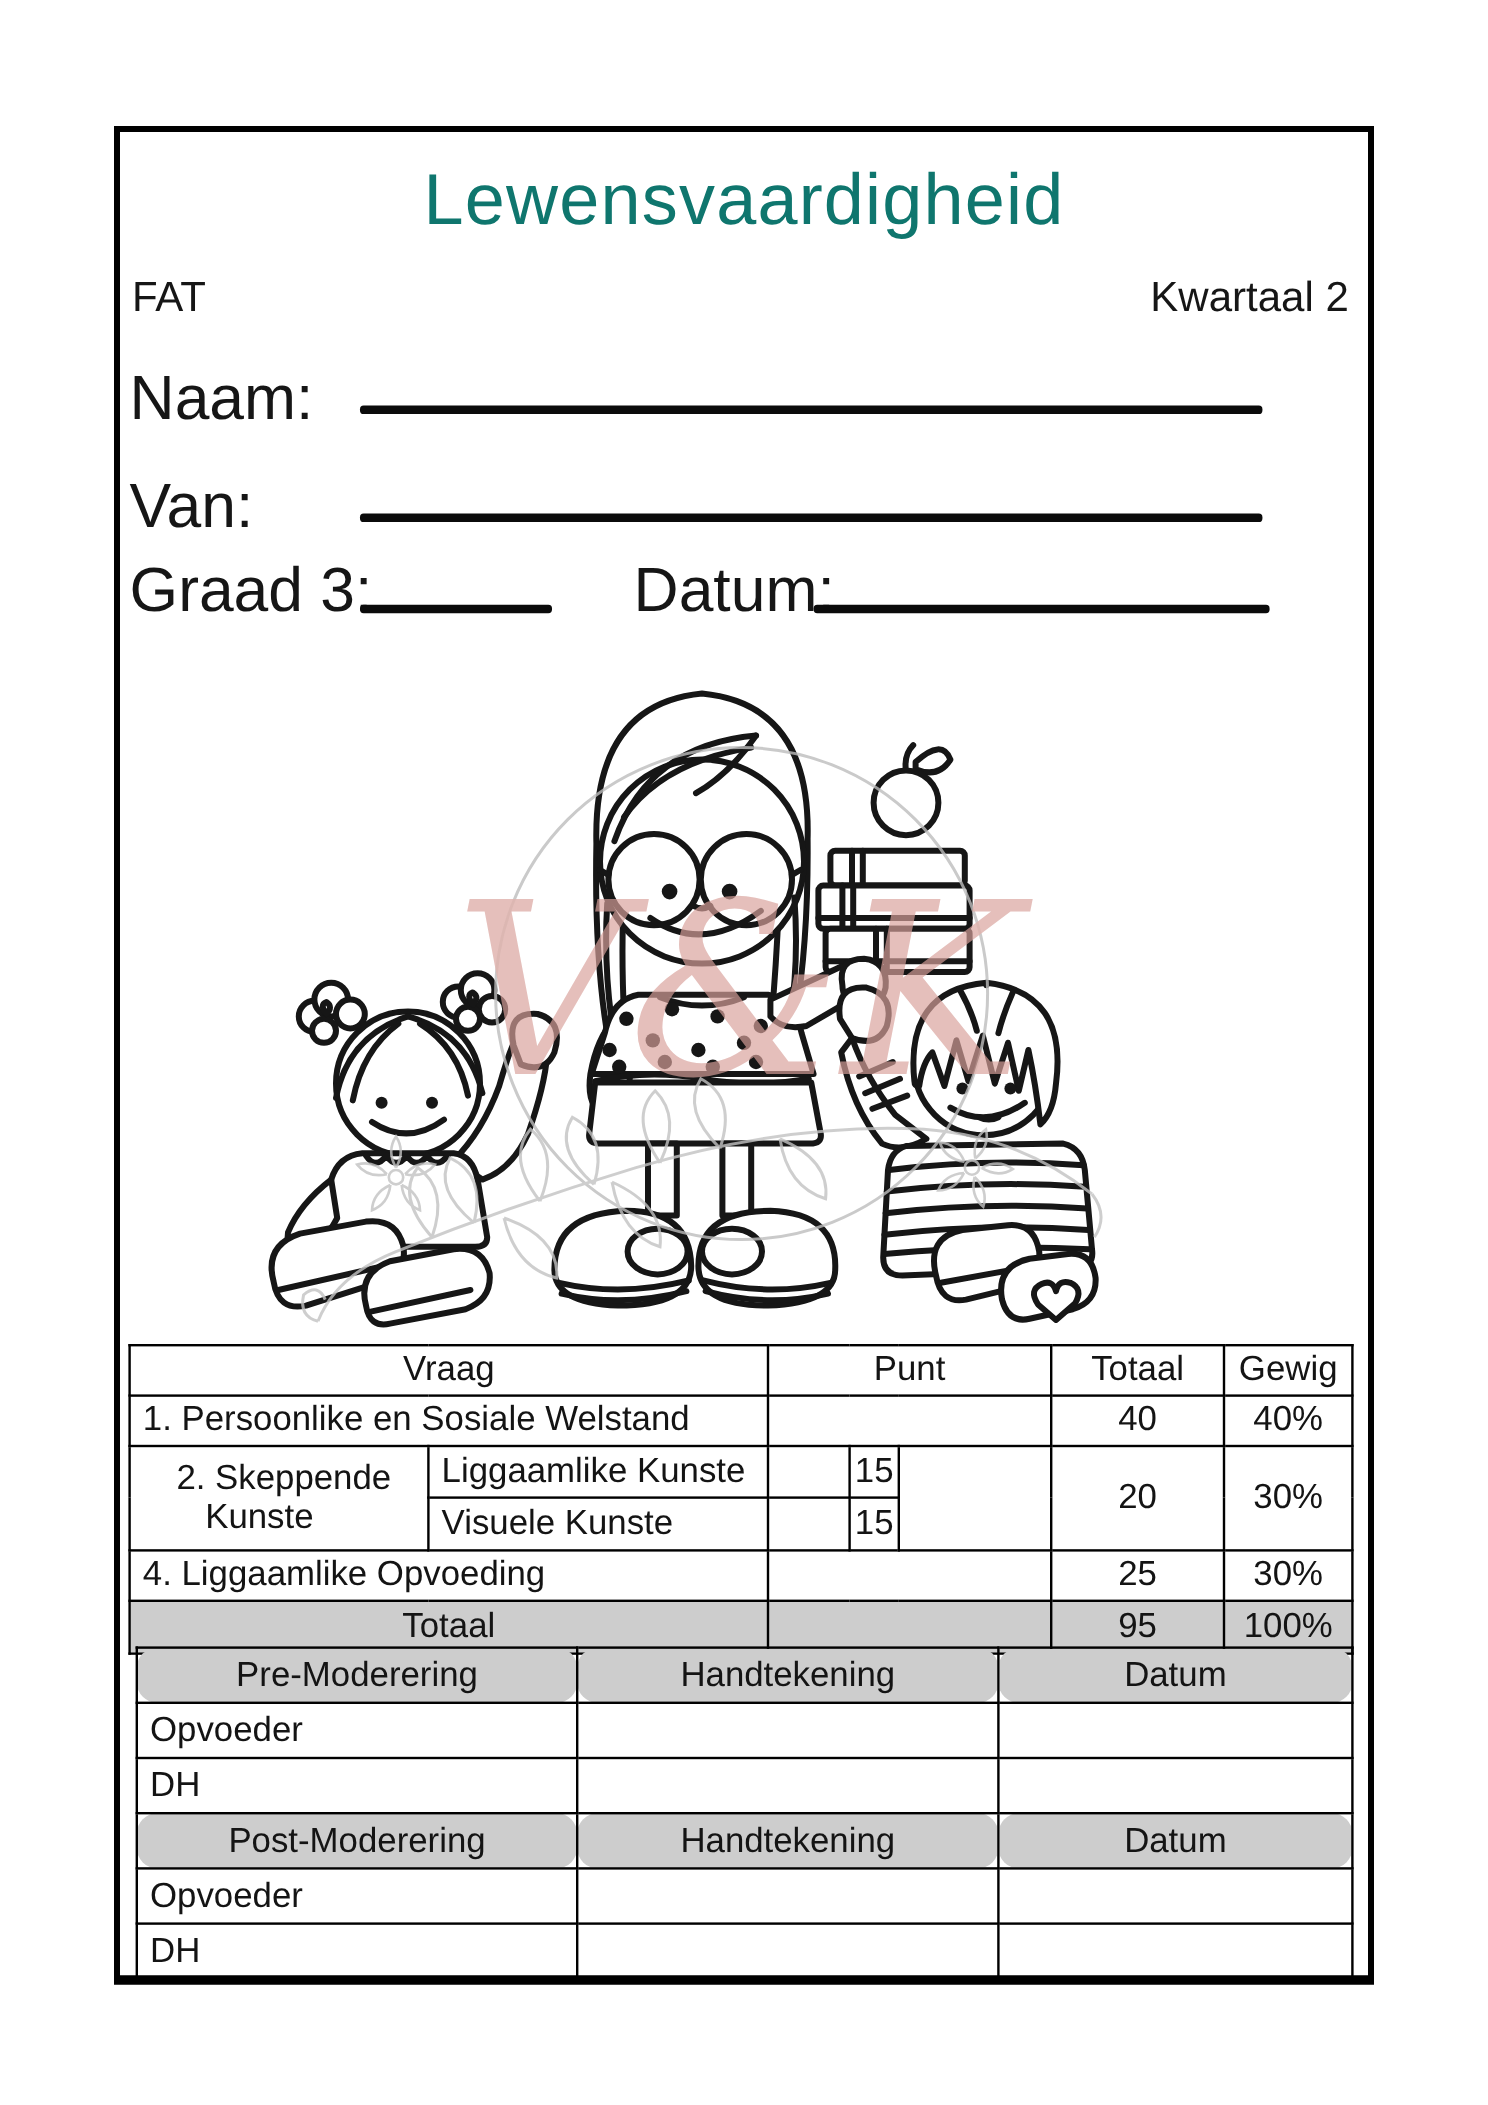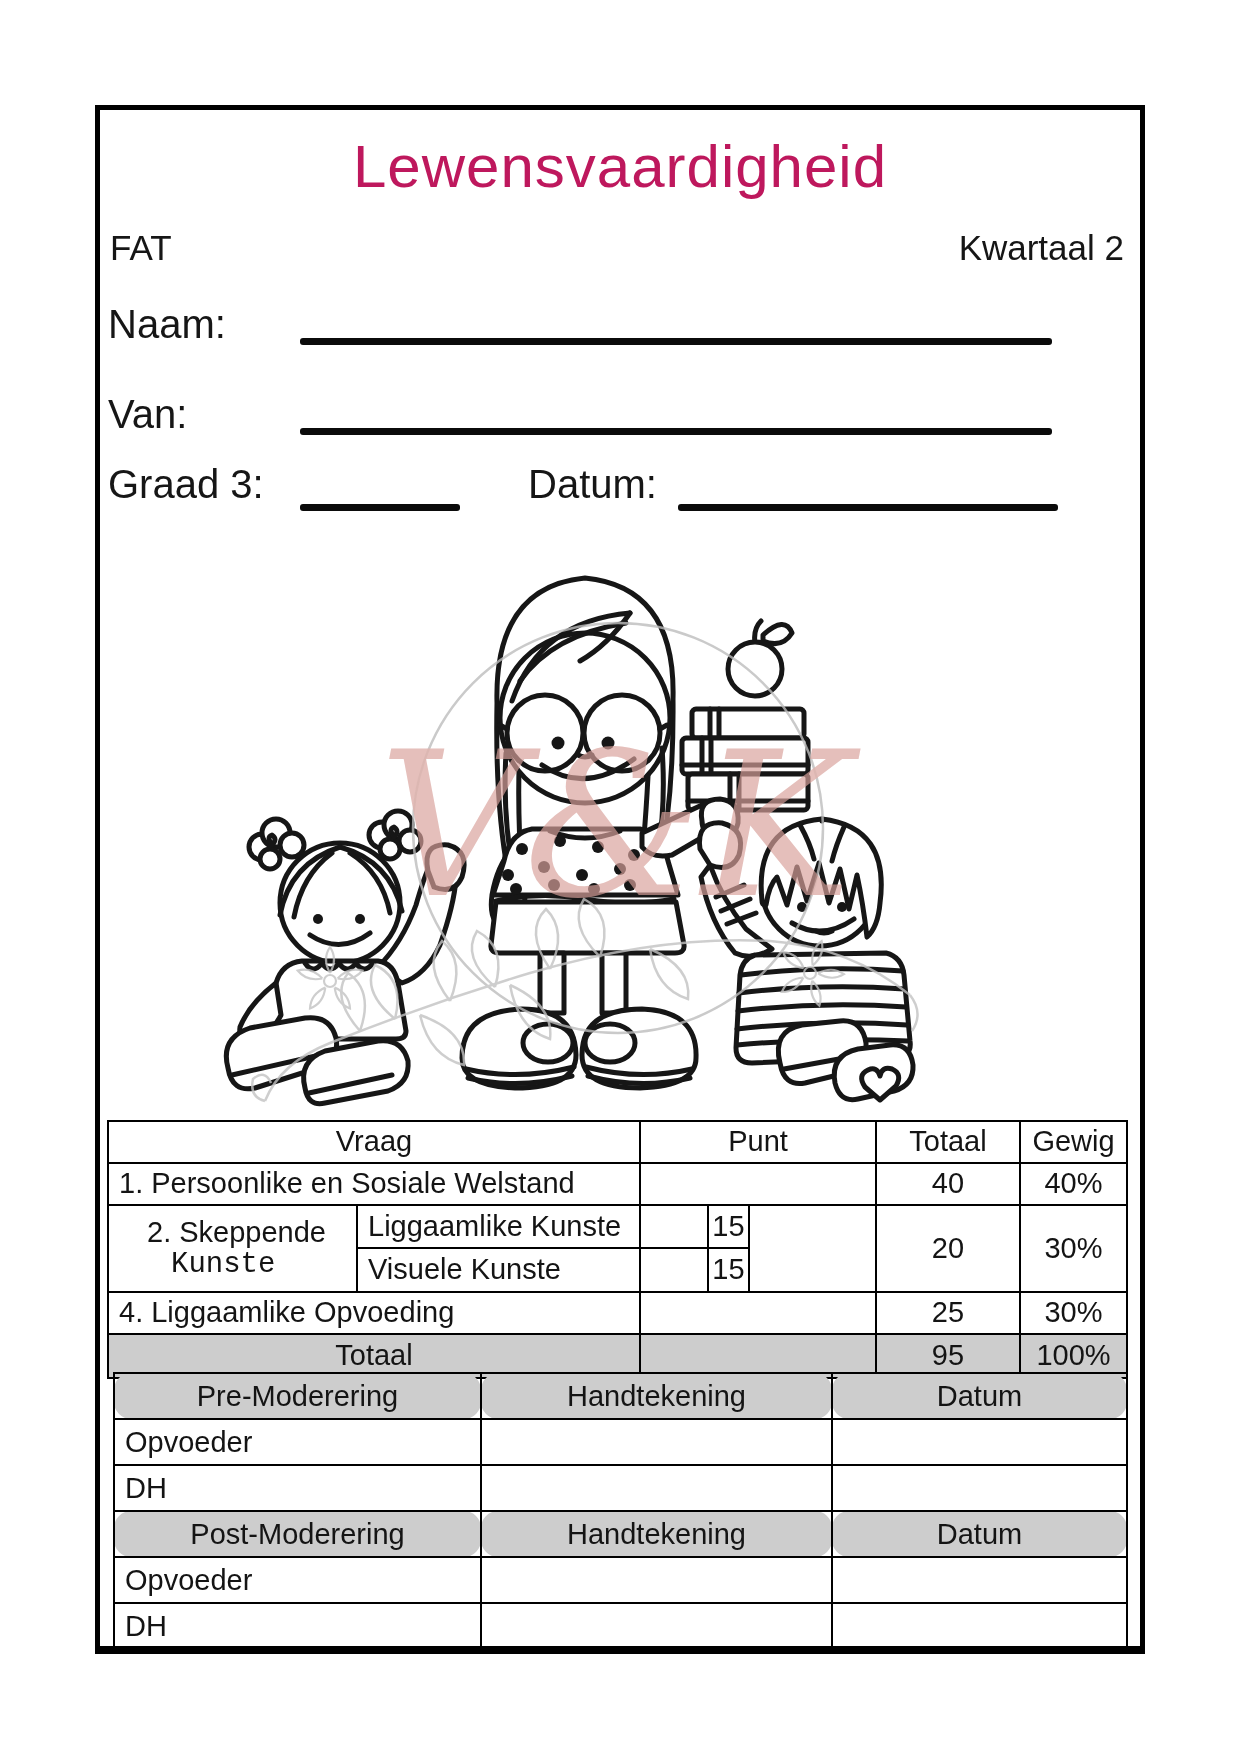--- a/index.html
+++ b/index.html
@@ -1,46 +1,46 @@
 <!DOCTYPE html>
 <html><head>
 <meta charset="utf-8">
 <style>
   html,body{margin:0;padding:0;background:#ffffff;}
   .page{position:relative;width:1240px;height:1754px;background:#fff;overflow:hidden;
         font-family:"Liberation Sans",sans-serif;color:#161616;}
   .frame{position:absolute;left:95px;top:105px;width:1040px;height:1536px;
          border:5px solid #000;border-bottom-width:8px;}
   .abs{position:absolute;}
-  .title{width:100%;text-align:center;top:22px;font-size:60px;letter-spacing:1px;color:#be185d;}
+  .title{width:100%;text-align:center;top:22px;font-size:60px;letter-spacing:1px;color:#0f766e;}
   .tag{font-size:35px;}
   .fat{left:10px;top:118px;}
   .kwartaal{right:16px;top:118px;}
-  .fieldlabel{font-size:40px;}
+  .fieldlabel{font-size:52px;}
   .fill-line{height:7px;background:#0b0b0b;border-radius:3px;}
   .naam-label{left:8px;top:192px;}
   .naam-line{left:200px;top:228px;width:752px;}
   .van-label{left:8px;top:282px;}
   .van-line{left:200px;top:318px;width:752px;}
   .graad-label{left:8px;top:352px;}
   .graad-line{left:200px;top:394px;width:160px;}
   .datum-label{left:428px;top:352px;}
   .datum-line{left:578px;top:394px;width:380px;}
   .illustration{left:110px;top:393px;width:720px;height:614px;}
 
   table{border-collapse:collapse;table-layout:fixed;padding-left:13px;}
   td{border:2.5px solid #000;font-size:29px;padding:0 10px;overflow:hidden;
      white-space:nowrap;color:#141414;}
   .c{text-align:center;padding:0 2px;}
   .marks{left:7px;top:1010px;width:1019px;}
   .marks td{line-height:1.08;}
   .h40 td{height:40px;} .h41 td{height:41px;} .h42 td{height:42px;margin-left:40px;}
   .gray td{background:#cdcdcd;}
   .blk{display:block;margin-left:28px;}
-  .ind{padding-left:24px;font-family:Liberation Mono, monospace;}
+  .ind{padding-left:24px;}
   .moder{left:13px;top:1262px;width:1013px;}
   .moder td{height:44px;}
   .moder .hdr td{background:#cdcdcd;text-align:center;border-radius:17px;}
 </style>
 </head>
 <body>
 
 <div class="page">
   <div class="frame">
 

